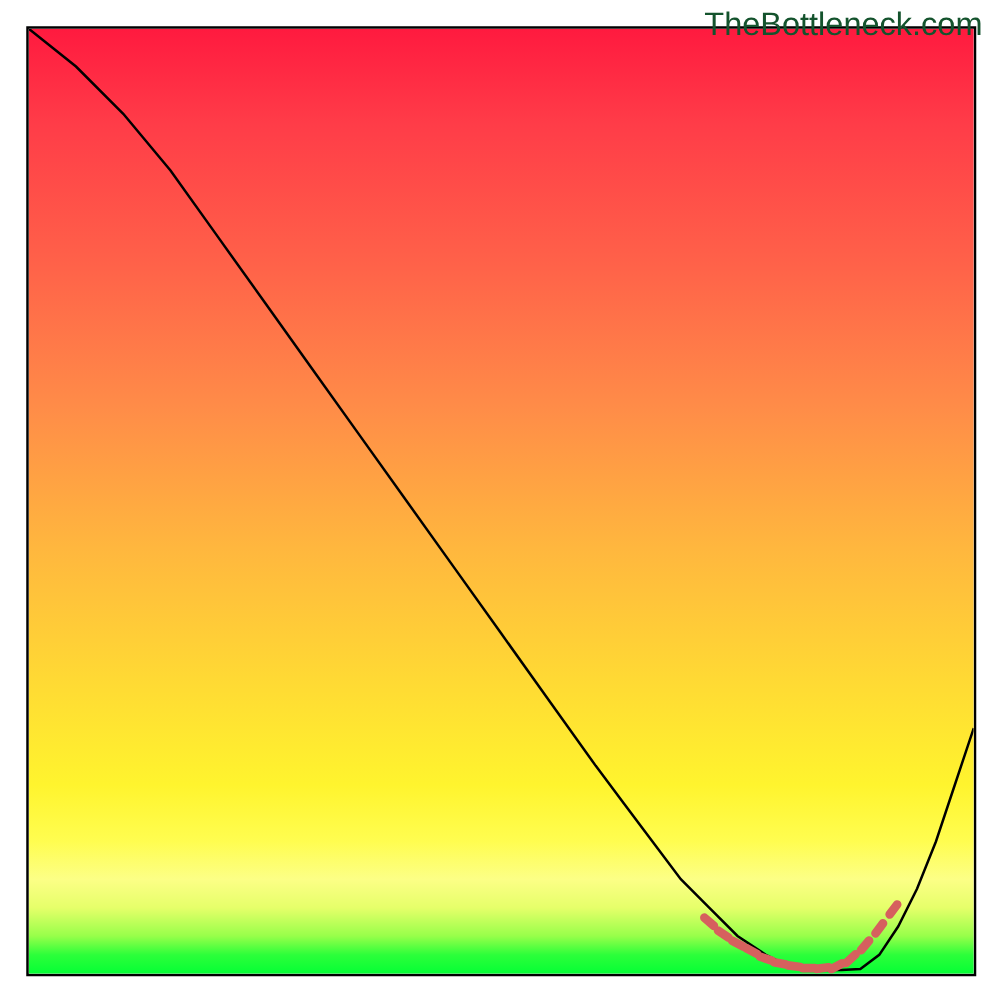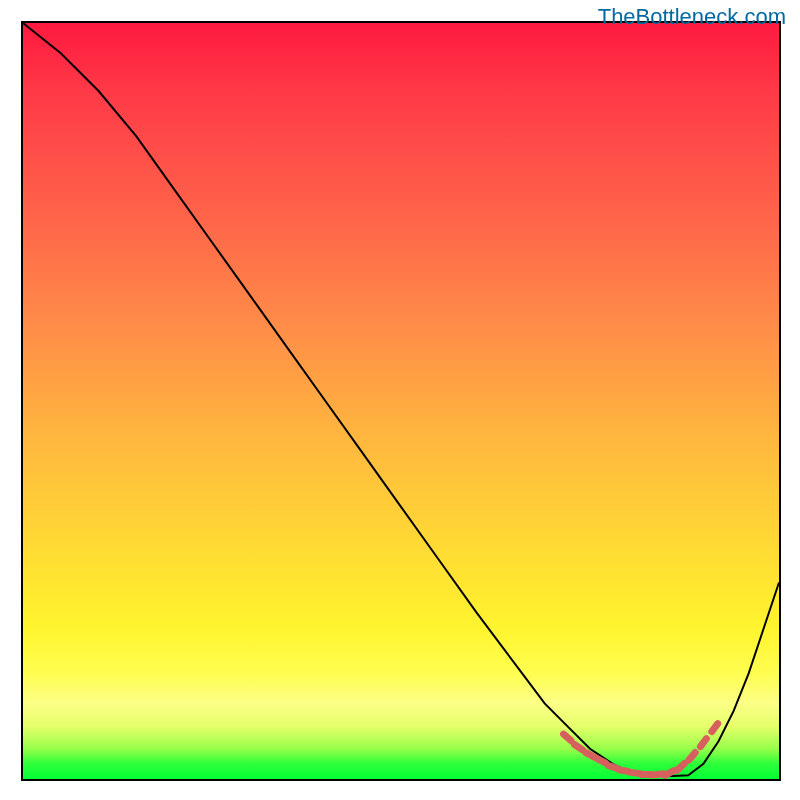--- a/index.html
+++ b/index.html
@@ -7,23 +7,23 @@
     width: 800px;
     height: 800px;
     background: #ffffff;
     position: relative;
     font-family: Arial, sans-serif;
   }
   .watermark {
     position: absolute;
     top: 4px;
     right: 14px;
-    font-size: 22px;
+    font-size: 26px;
     font-weight: 500;
-    color: #0369a1;
+    color: #14532d;
     z-index: 10;
   }
   .plot-area {
     position: absolute;
     left: 21px;
     top: 21px;
     width: 760px;
     height: 760px;
     border: 2px solid #000;
     overflow: hidden;

